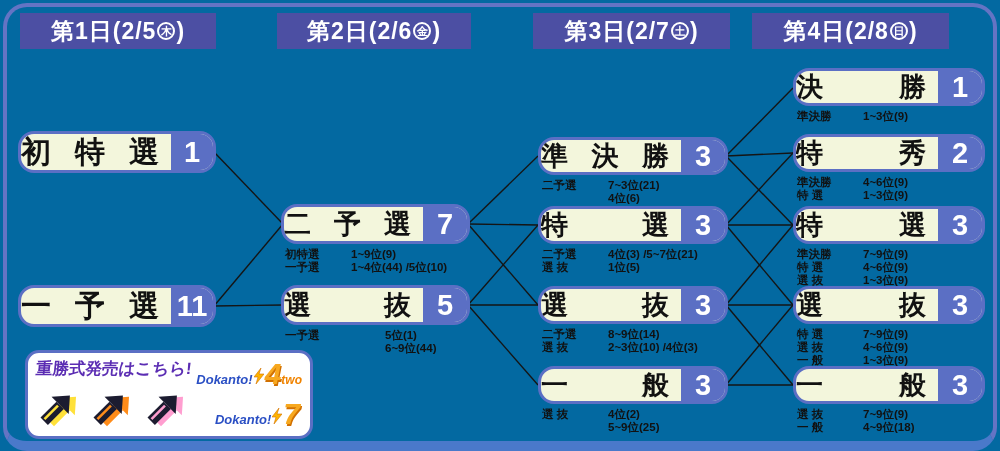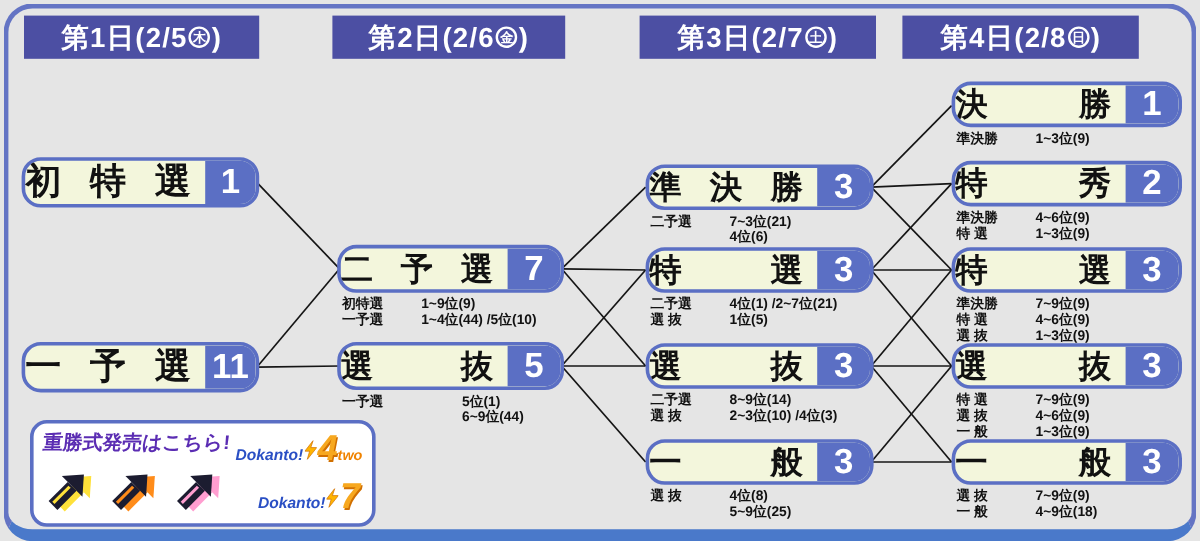--- a/index.html
+++ b/index.html
@@ -1,18 +1,18 @@
 <!DOCTYPE html>
 <html><head>
 <meta charset="utf-8">
 <style>
   * { box-sizing: border-box; margin: 0; padding: 0; }
   html,body { width:1000px; height:451px; background:#fff; overflow:hidden;
               font-family:"Liberation Sans", sans-serif; }
-  .stage { position:relative; width:1000px; height:451px; background:#e5e5e5; }
+  .stage { position:relative; width:1000px; height:451px; background:#0369a1; }
 
   
   .frame { position:absolute; left:3px; top:3px; right:3px; bottom:0;
            border:4px solid #6474c4; border-bottom:10px solid #4a79ca;
            border-radius:24px; pointer-events:none; }
 
   
   .day-header { position:absolute; height:36px; background:#4c4fa3; color:#fff;
                 display:flex; align-items:center; justify-content:center;
                 font-weight:900; font-size:23px; letter-spacing:1px; }
@@ -164,21 +164,21 @@
       </div>
   </div>
 
   <div class="race-box" style="left:538px;top:206px;width:190px;height:38px;">
     <div class="race-title t2">特選</div>
     <div class="race-count c2">3</div>
   </div>
   <div class="notes" style="left:542px;top:248px;">
     <div class="note-row">
         <span class="note-src">二予選</span>
-        <span class="note-val">4位(1) /2~7位(21)</span>
+        <span class="note-val">4位(3) /5~7位(21)</span>
       </div>
     <div class="note-row">
         <span class="note-src">選 抜</span>
         <span class="note-val">1位(5)</span>
       </div>
   </div>
 
   <div class="race-box" style="left:538px;top:286px;width:190px;height:38px;">
     <div class="race-title t2">選抜</div>
     <div class="race-count c2">3</div>
@@ -194,21 +194,21 @@
       </div>
   </div>
 
   <div class="race-box" style="left:538px;top:366px;width:190px;height:38px;">
     <div class="race-title t2">一般</div>
     <div class="race-count c2">3</div>
   </div>
   <div class="notes" style="left:542px;top:408px;">
     <div class="note-row">
         <span class="note-src">選 抜</span>
-        <span class="note-val">4位(8)</span>
+        <span class="note-val">4位(2)</span>
       </div>
     <div class="note-row">
         <span class="note-src"></span>
         <span class="note-val">5~9位(25)</span>
       </div>
   </div>
 
   <div class="race-box" style="left:793px;top:68px;width:192px;height:38px;">
     <div class="race-title t2">決勝</div>
     <div class="race-count c2">1</div>

